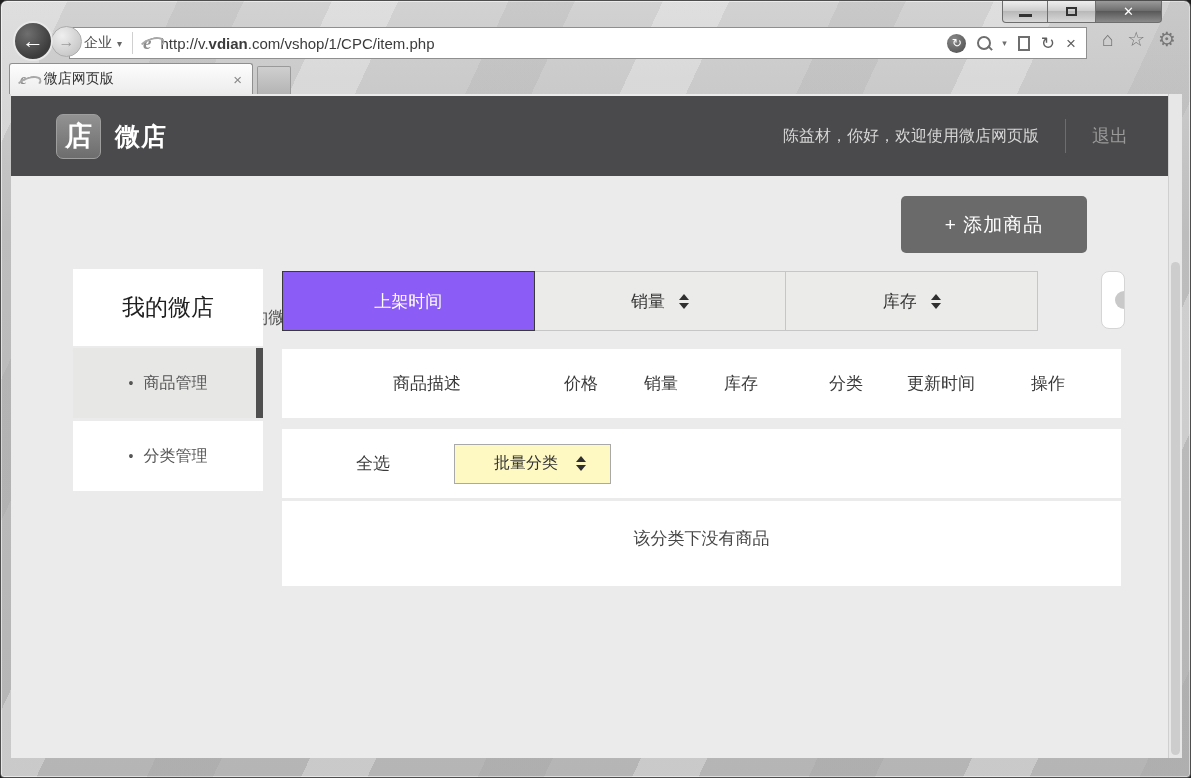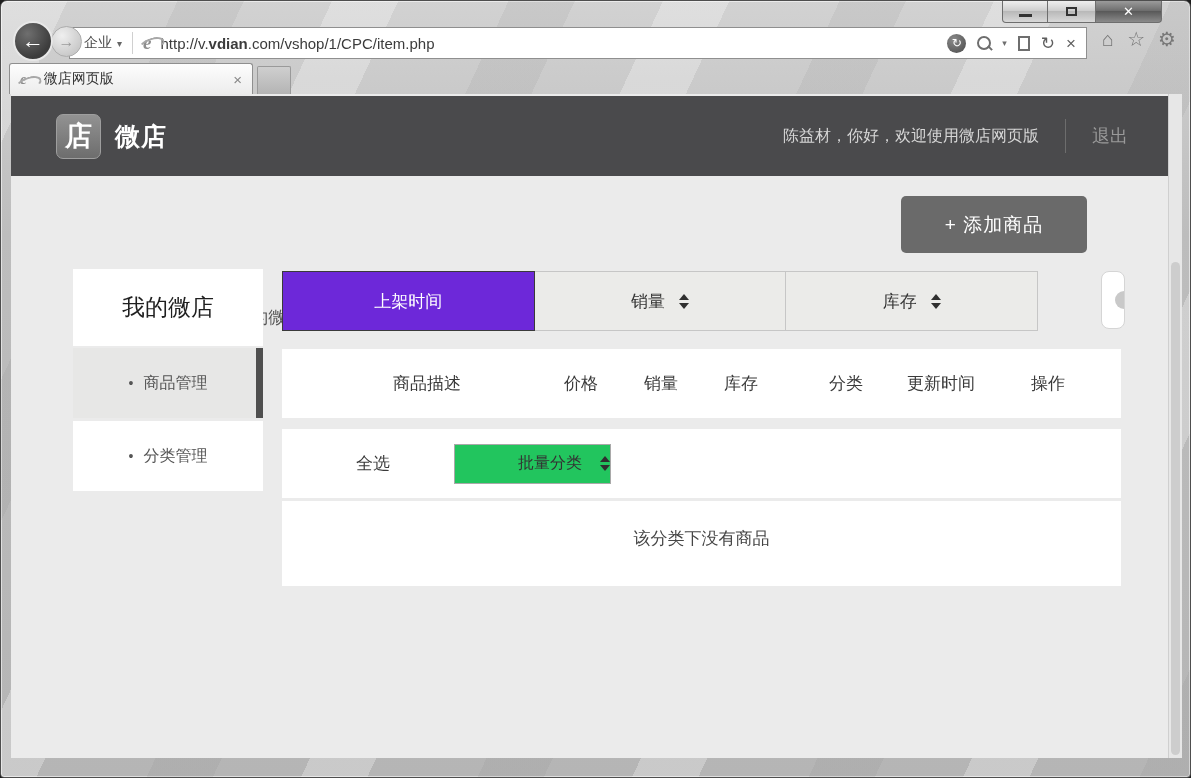--- a/index.html
+++ b/index.html
@@ -149,21 +149,21 @@
   .sb-item.active::after{ content:""; position:absolute; right:0; top:0; bottom:0; width:7px; background:#4f4f4f; }
 
   
   .filter-tabs{ position:absolute; left:271px; top:177px; width:756px; height:60px; display:flex; }
   .ftab{
     flex:1; background:#ebebe9; border:1px solid #c6c6c6; border-left:none;
     display:flex; align-items:center; justify-content:center; gap:14px;
     font-size:17px; color:#333;
   }
   .ftab:first-child{ border-left:1px solid #c6c6c6; }
-  .ftab.active{ background:#6d28d9; border-color:#3a3a3a; color:#fff; }
+  .ftab.active{ background:#8b5cf6; border-color:#3a3a3a; color:#fff; }
   .sort-arrows{ display:inline-flex; flex-direction:column; gap:3px; }
   .sort-arrows i{ display:block; width:0; height:0; border-left:5px solid transparent; border-right:5px solid transparent; }
   .sort-arrows .up{ border-bottom:6px solid #2f2f2f; }
   .sort-arrows .down{ border-top:6px solid #2f2f2f; }
 
   
   .search-stub{
     position:absolute; left:1090px; top:177px; width:24px; height:58px;
     background:#fff; border:1px solid #d5d5d5; border-radius:8px; overflow:hidden;
   }
@@ -177,22 +177,22 @@
     position:absolute; top:0; height:69px; display:flex; align-items:center;
     font-size:17px; color:#3a3a3a; transform:translateX(-50%); white-space:nowrap;
   }
   .col.c0{ left:145px; } .col.c1{ left:299px; } .col.c2{ left:379px; }
   .col.c3{ left:459px; } .col.c4{ left:564px; } .col.c5{ left:659px; } .col.c6{ left:766px; }
 
   
   .bulk-bar{ position:absolute; left:271px; top:335px; width:839px; height:69px; background:#fff; display:flex; align-items:center; }
   .select-all{ margin-left:74px; font-size:17px; color:#3a3a3a; }
   .bulk-select{
-    margin-left:64px; width:157px; height:40px; background:#22c55e; border:1px solid #a9a9a9;
-    display:flex; align-items:center; justify-content:flex-end; gap:18px; font-size:16px; color:#333;padding-left:15px;
+    margin-left:64px; width:157px; height:40px; background:#fef9c3; border:1px solid #a9a9a9;
+    display:flex; align-items:center; justify-content:center; gap:18px; font-size:16px; color:#333;padding-left:15px;
   }
 
   
   .empty-panel{
     position:absolute; left:271px; top:407px; width:839px; height:85px; background:#fff;
     display:flex; align-items:flex-start; justify-content:center;
   }
   .empty-panel .msg{ margin-top:26px; font-size:17px; color:#454545; }
 </style>
 </head>

